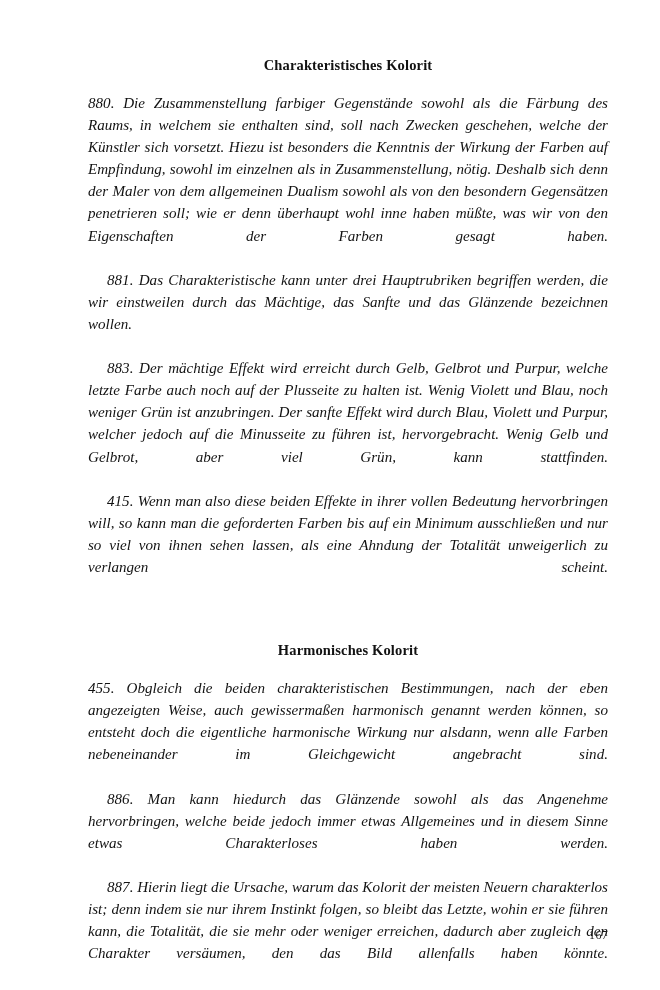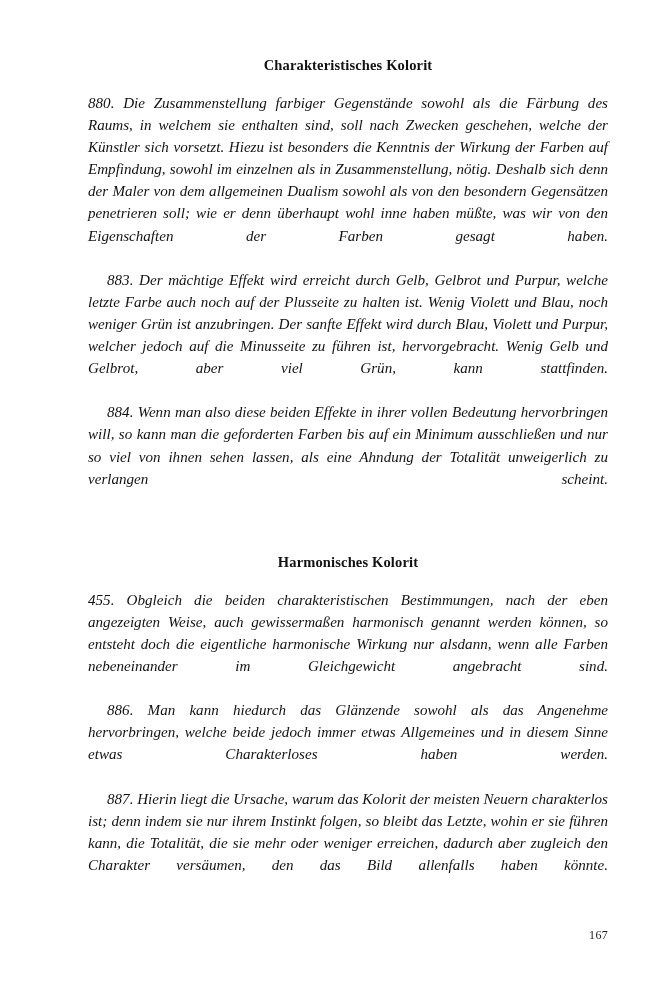--- a/index.html
+++ b/index.html
@@ -79,25 +79,26 @@
 </head>
 <body>
 
 <div class="page">
   <div class="content">
 
     <h2 class="section-heading first">Charakteristisches Kolorit</h2>
 
     <p class="para noindent">880. Die Zusammenstellung farbiger Gegenstände sowohl als die Färbung des Raums, in welchem sie enthalten sind, soll nach Zwecken geschehen, welche der Künstler sich vorsetzt. Hiezu ist besonders die Kenntnis der Wirkung der Farben auf Empfindung, sowohl im einzelnen als in Zusammenstellung, nötig. Deshalb sich denn der Maler von dem allgemeinen Dualism sowohl als von den besondern Gegensätzen penetrieren soll; wie er denn überhaupt wohl inne haben müßte, was wir von den Eigenschaften der Farben gesagt haben.</p>
 
+    <p class="para">881. Das Charakteristische kann unter drei Hauptrubriken begriffen werden, die wir einstweilen durch das Mächtige, das Sanfte und das Glänzende bezeichnen wollen.</p>
 
 
     <p class="para">883. Der mächtige Effekt wird erreicht durch Gelb, Gelbrot und Purpur, welche letzte Farbe auch noch auf der Plusseite zu halten ist. Wenig Violett und Blau, noch weniger Grün ist anzubringen. Der sanfte Effekt wird durch Blau, Violett und Purpur, welcher jedoch auf die Minusseite zu führen ist, hervorgebracht. Wenig Gelb und Gelbrot, aber viel Grün, kann stattfinden.</p>
 
-    <p class="para">884. Wenn man also diese beiden Effekte in ihrer vollen Bedeutung hervorbringen will, so kann man die geforderten Farben bis auf ein Minimum ausschließen und nur so viel von ihnen sehen lassen, als eine Ahndung der Totalität unweigerlich zu verlangen scheint.</p>
+    <p class="para">415. Wenn man also diese beiden Effekte in ihrer vollen Bedeutung hervorbringen will, so kann man die geforderten Farben bis auf ein Minimum ausschließen und nur so viel von ihnen sehen lassen, als eine Ahndung der Totalität unweigerlich zu verlangen scheint.</p>
 
     <h2 class="section-heading second">Harmonisches Kolorit</h2>
 
     <p class="para noindent">455. Obgleich die beiden charakteristischen Bestimmungen, nach der eben angezeigten Weise, auch gewissermaßen harmonisch genannt werden können, so entsteht doch die eigentliche harmonische Wirkung nur alsdann, wenn alle Farben nebeneinander im Gleichgewicht angebracht sind.</p>
 
     <p class="para">886. Man kann hiedurch das Glänzende sowohl als das Angenehme hervorbringen, welche beide jedoch immer etwas Allgemeines und in diesem Sinne etwas Charakterloses haben werden.</p>
 
     <p class="para">887. Hierin liegt die Ursache, warum das Kolorit der meisten Neuern charakterlos ist; denn indem sie nur ihrem Instinkt folgen, so bleibt das Letzte, wohin er sie führen kann, die Totalität, die sie mehr oder weniger erreichen, dadurch aber zugleich den Charakter versäumen, den das Bild allenfalls haben könnte.</p>
 
   </div>

